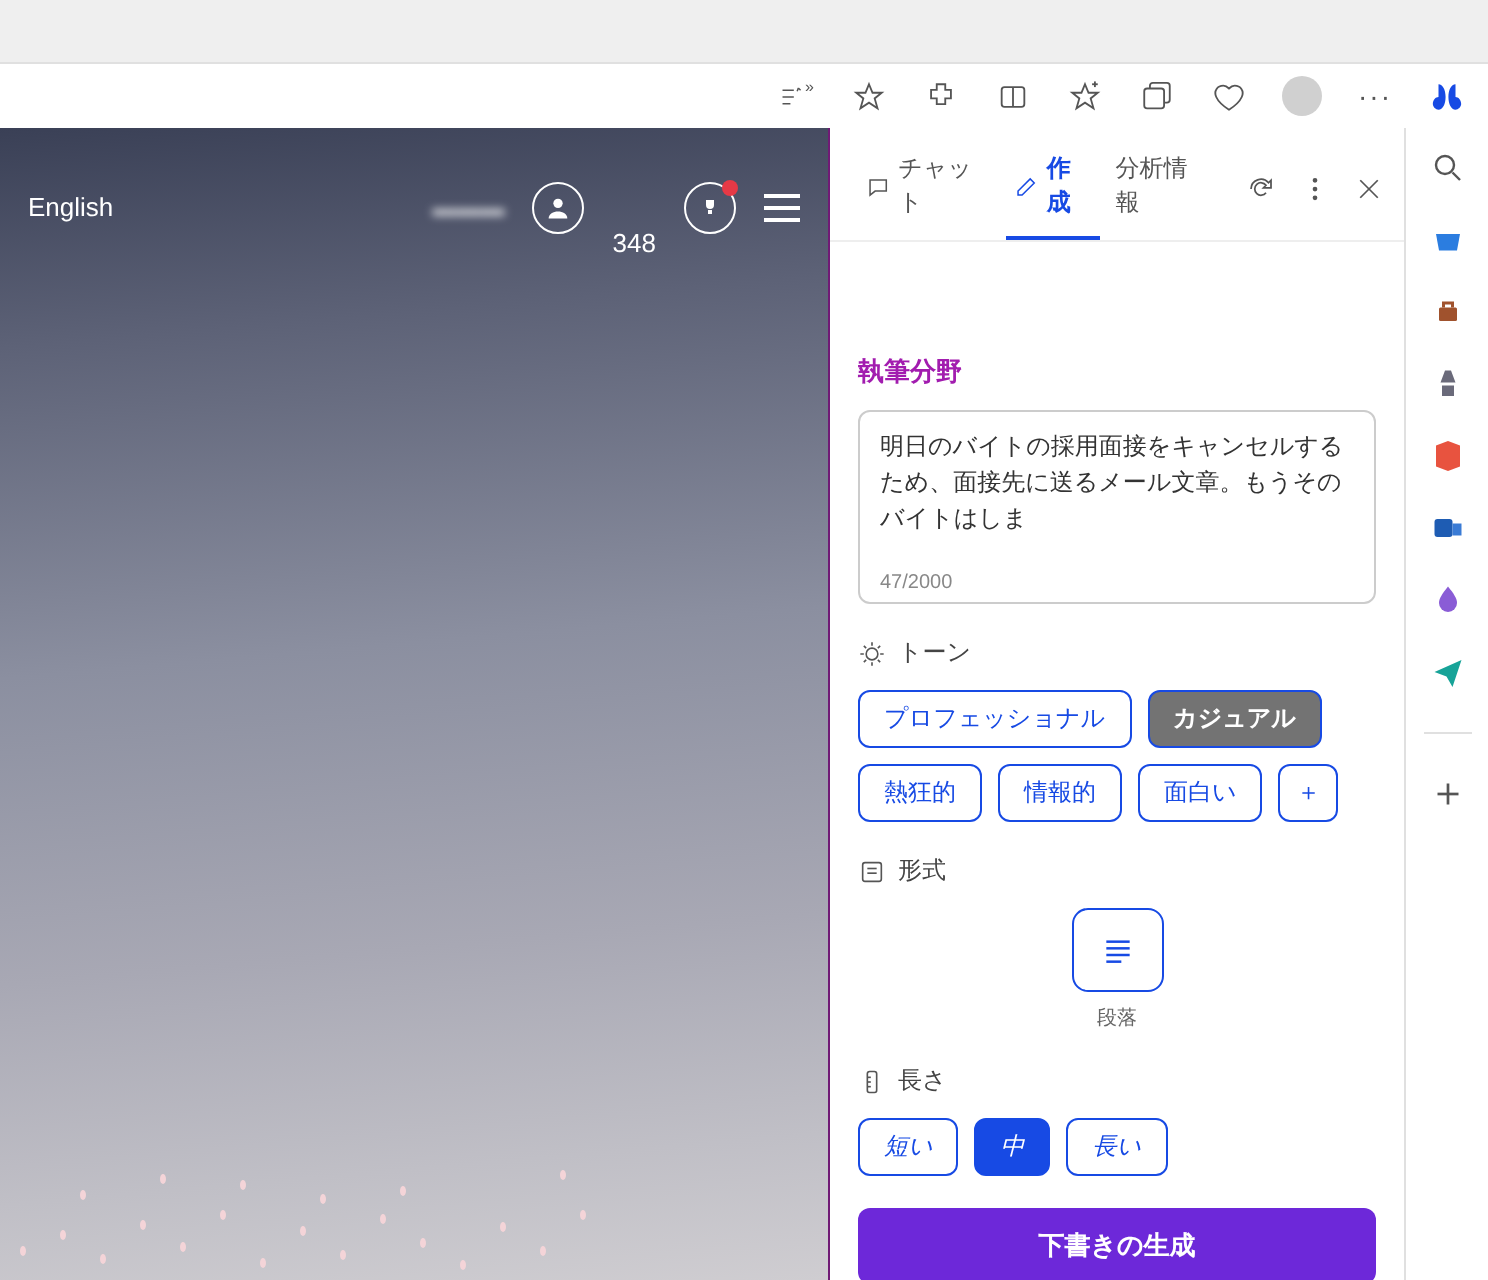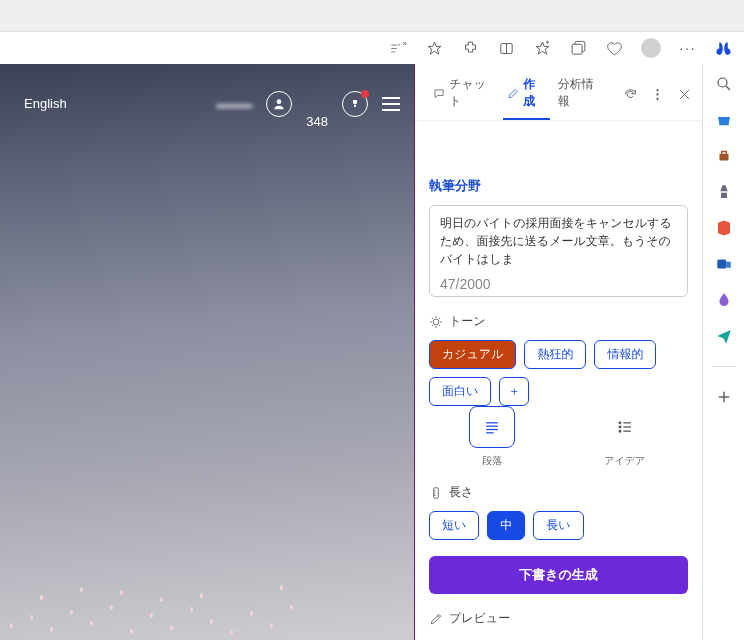--- a/index.html
+++ b/index.html
@@ -8,21 +8,21 @@
   .toolbar{height:32px;display:flex;justify-content:flex-end;align-items:center;gap:18px;padding:0 12px;}
   .tool-ico{width:18px;height:18px;display:flex;align-items:center;justify-content:center;color:#555;cursor:pointer;}
   .tool-ico svg{width:17px;height:17px;stroke:#555;stroke-width:1.3;fill:none;}
   .avatar-sm{width:20px;height:20px;border-radius:50%;background:#d0d0d0;}
   .copilot-ico svg{fill:#174ae4;stroke:none;}
   .hdots{font-size:14px;letter-spacing:1px;color:#555;}
 
   .main{display:flex;height:576px;}
   .left{width:414px;position:relative;background:linear-gradient(175deg,#3a4056 0%,#5d6277 18%,#8b8fa0 45%,#a8a8b4 70%,#c0bfc6 88%,#cfcdd1 100%);overflow:hidden;}
   .left-overlay{position:absolute;top:14px;left:0;right:0;display:flex;align-items:center;justify-content:flex-end;gap:14px;padding:0 14px;color:#fff;font-size:13px;}
-  .lang{margin-right:auto;margin-left:10px;}
+  .lang{margin-right:auto;}
   .blur{filter:blur(2px);opacity:.7;font-size:12px;}
   .usr-ico{width:26px;height:26px;border-radius:50%;border:1.5px solid #fff;display:flex;align-items:center;justify-content:center;}
   .usr-ico svg{width:14px;height:14px;fill:#fff;}
   .points{font-size:13px;margin-top:36px;}
   .badge{width:26px;height:26px;border-radius:50%;border:1.5px solid #fff;display:flex;align-items:center;justify-content:center;position:relative;}
   .badge svg{width:12px;height:12px;fill:#fff;}
   .badge::after{content:"";position:absolute;top:-2px;right:-2px;width:8px;height:8px;border-radius:50%;background:#e63946;}
   .burger{display:flex;flex-direction:column;gap:4px;cursor:pointer;}
   .burger span{display:block;width:18px;height:2px;background:#fff;}
   .flamingos{position:absolute;bottom:0;left:0;right:0;height:80px;}
@@ -32,39 +32,39 @@
   .panel-tabs{display:flex;align-items:center;gap:4px;padding:6px 10px 0 14px;font-size:12px;border-bottom:1px solid #eee;}
   .ptab{display:flex;align-items:center;gap:4px;padding:6px 4px 8px;color:#555;cursor:pointer;border-bottom:2px solid transparent;}
   .ptab.active{color:#174ae4;border-bottom-color:#174ae4;font-weight:600;}
   .ptab svg{width:13px;height:13px;stroke:currentColor;stroke-width:1.5;fill:none;}
   .ptab.active svg{stroke:#174ae4;}
   .panel-tabs .spacer{flex:1;}
   .ptool{width:16px;height:16px;color:#555;cursor:pointer;margin-left:8px;}
   .ptool svg{width:15px;height:15px;stroke:#555;stroke-width:1.4;fill:none;}
 
   .panel-body{flex:1;overflow-y:auto;padding:12px 14px 0;}
-  .section-title{font-size:13px;font-weight:600;margin-bottom:10px;color:#1d4ed8;}
+  .section-title{font-size:13px;font-weight:600;margin-bottom:10px;color:#a21caf;}
   .sf-label{display:flex;align-items:center;gap:6px;font-size:12px;color:#444;margin:16px 0 10px;}
   .sf-label svg{width:14px;height:14px;stroke:#555;stroke-width:1.4;fill:none;}
   .textarea-wrap{border:1px solid #ccc;border-radius:6px;padding:8px 10px 4px;}
   .textarea-wrap .txt{font-size:12px;line-height:1.5;color:#333;min-height:44px;}
-  .counter{font-size:14px;color:#888;margin-top:8px;}
+  .counter{font-size:10px;color:#888;margin-top:18px;}
   .chips{display:flex;flex-wrap:wrap;gap:8px;}
   .chip{border:1.2px solid #174ae4;color:#174ae4;font-size:12px;padding:5px 12px;border-radius:6px;cursor:pointer;background:#fff;}
-  .chip.selected{background:#c2410c;color:#fff;}
+  .chip.selected{background:#737373;color:#fff;font-weight:bold;}
   .chip.plus{width:30px;text-align:center;padding:5px 0;}
   .format-row{display:flex;gap:6px;justify-content:space-between;}
   .fmt{display:flex;flex-direction:column;align-items:center;gap:6px;cursor:pointer;flex:1;justify-content:flex-end;}
   .fmt-box{width:46px;height:42px;border:1px solid transparent;border-radius:8px;display:flex;align-items:center;justify-content:center;}
   .fmt.selected .fmt-box{border-color:#174ae4;}
   .fmt-box svg{width:20px;height:20px;stroke:#555;stroke-width:1.5;fill:none;}
   .fmt.selected .fmt-box svg{stroke:#174ae4;}
   .fmt-label{font-size:10px;color:#666;}
   .len-row{display:flex;gap:8px;}
-  .len{border:1.2px solid #174ae4;color:#174ae4;font-size:12px;padding:5px 12px;border-radius:6px;cursor:pointer;}
+  .len{border:1.2px solid #174ae4;color:#174ae4;font-size:12px;padding:5px 12px;border-radius:6px;cursor:pointer;font-style:italic;}
   .len.selected{background:#174ae4;color:#fff;}
   .generate{margin:16px 0;background:#6d28d9;color:#fff;text-align:center;padding:10px;border-radius:6px;font-size:13px;font-weight:600;cursor:pointer;}
   .preview-head{display:flex;align-items:center;gap:6px;font-size:12px;color:#444;margin:8px 0 10px;}
   .preview-head svg{width:14px;height:14px;stroke:#555;stroke-width:1.5;fill:none;}
   .preview-body{font-size:12px;line-height:1.7;color:#333;}
 
   .sidebar{width:42px;border-left:1px solid #e0e0e0;display:flex;flex-direction:column;align-items:center;gap:16px;padding-top:10px;}
   .sb-ico{width:20px;height:20px;display:flex;align-items:center;justify-content:center;cursor:pointer;}
   .sb-ico svg{width:18px;height:18px;}
   hr.sep{border:none;border-top:1px solid #e0e0e0;width:24px;margin:4px 0;}
@@ -213,52 +213,48 @@
       </div>
 
       <div class="sf-label">
           <svg viewBox="0 0 24 24">
             <circle cx="12" cy="12" r="5"></circle>
             <path d="M12 2v3M12 19v3M2 12h3M19 12h3M5 5l2 2M17 17l2 2M19 5l-2 2M5 19l2-2"></path>
           </svg>
           <span>トーン</span>
         </div>
       <div class="chips">
+        <div class="chip">プロフェッショナル</div>
         <div class="chip selected">カジュアル</div>
         <div class="chip">熱狂的</div>
         <div class="chip">情報的</div>
         <div class="chip">面白い</div>
         <div class="chip plus">＋</div>
       </div>
 
+      <div class="sf-label">
+          <svg viewBox="0 0 24 24">
+            <rect x="4" y="4" width="16" height="16" rx="2"></rect>
+            <line x1="8" y1="9" x2="16" y2="9"></line>
+            <line x1="8" y1="13" x2="16" y2="13"></line>
+          </svg>
+          <span>形式</span>
+        </div>
       <div class="format-row">
         <div class="fmt selected">
             <div class="fmt-box">
               <svg viewBox="0 0 24 24">
                 <line x1="5" y1="7" x2="19" y2="7"></line>
                 <line x1="5" y1="11" x2="19" y2="11"></line>
                 <line x1="5" y1="15" x2="19" y2="15"></line>
                 <line x1="5" y1="19" x2="14" y2="19"></line>
               </svg>
             </div>
             <div class="fmt-label">段落</div>
           </div>
-        <div class="fmt">
-            <div class="fmt-box">
-              <svg viewBox="0 0 24 24">
-                <circle cx="6" cy="7" r="1" fill="#555"></circle>
-                <line x1="10" y1="7" x2="19" y2="7"></line>
-                <circle cx="6" cy="12" r="1" fill="#555"></circle>
-                <line x1="10" y1="12" x2="19" y2="12"></line>
-                <circle cx="6" cy="17" r="1" fill="#555"></circle>
-                <line x1="10" y1="17" x2="19" y2="17"></line>
-              </svg>
-            </div>
-            <div class="fmt-label">アイデア</div>
-          </div>
       </div>
 
       <div class="sf-label">
           <svg viewBox="0 0 24 24">
             <rect x="8" y="3" width="8" height="18" rx="2"></rect>
             <line x1="8" y1="8" x2="11" y2="8"></line>
             <line x1="8" y1="12" x2="11" y2="12"></line>
             <line x1="8" y1="16" x2="11" y2="16"></line>
           </svg>
           <span>長さ</span>

